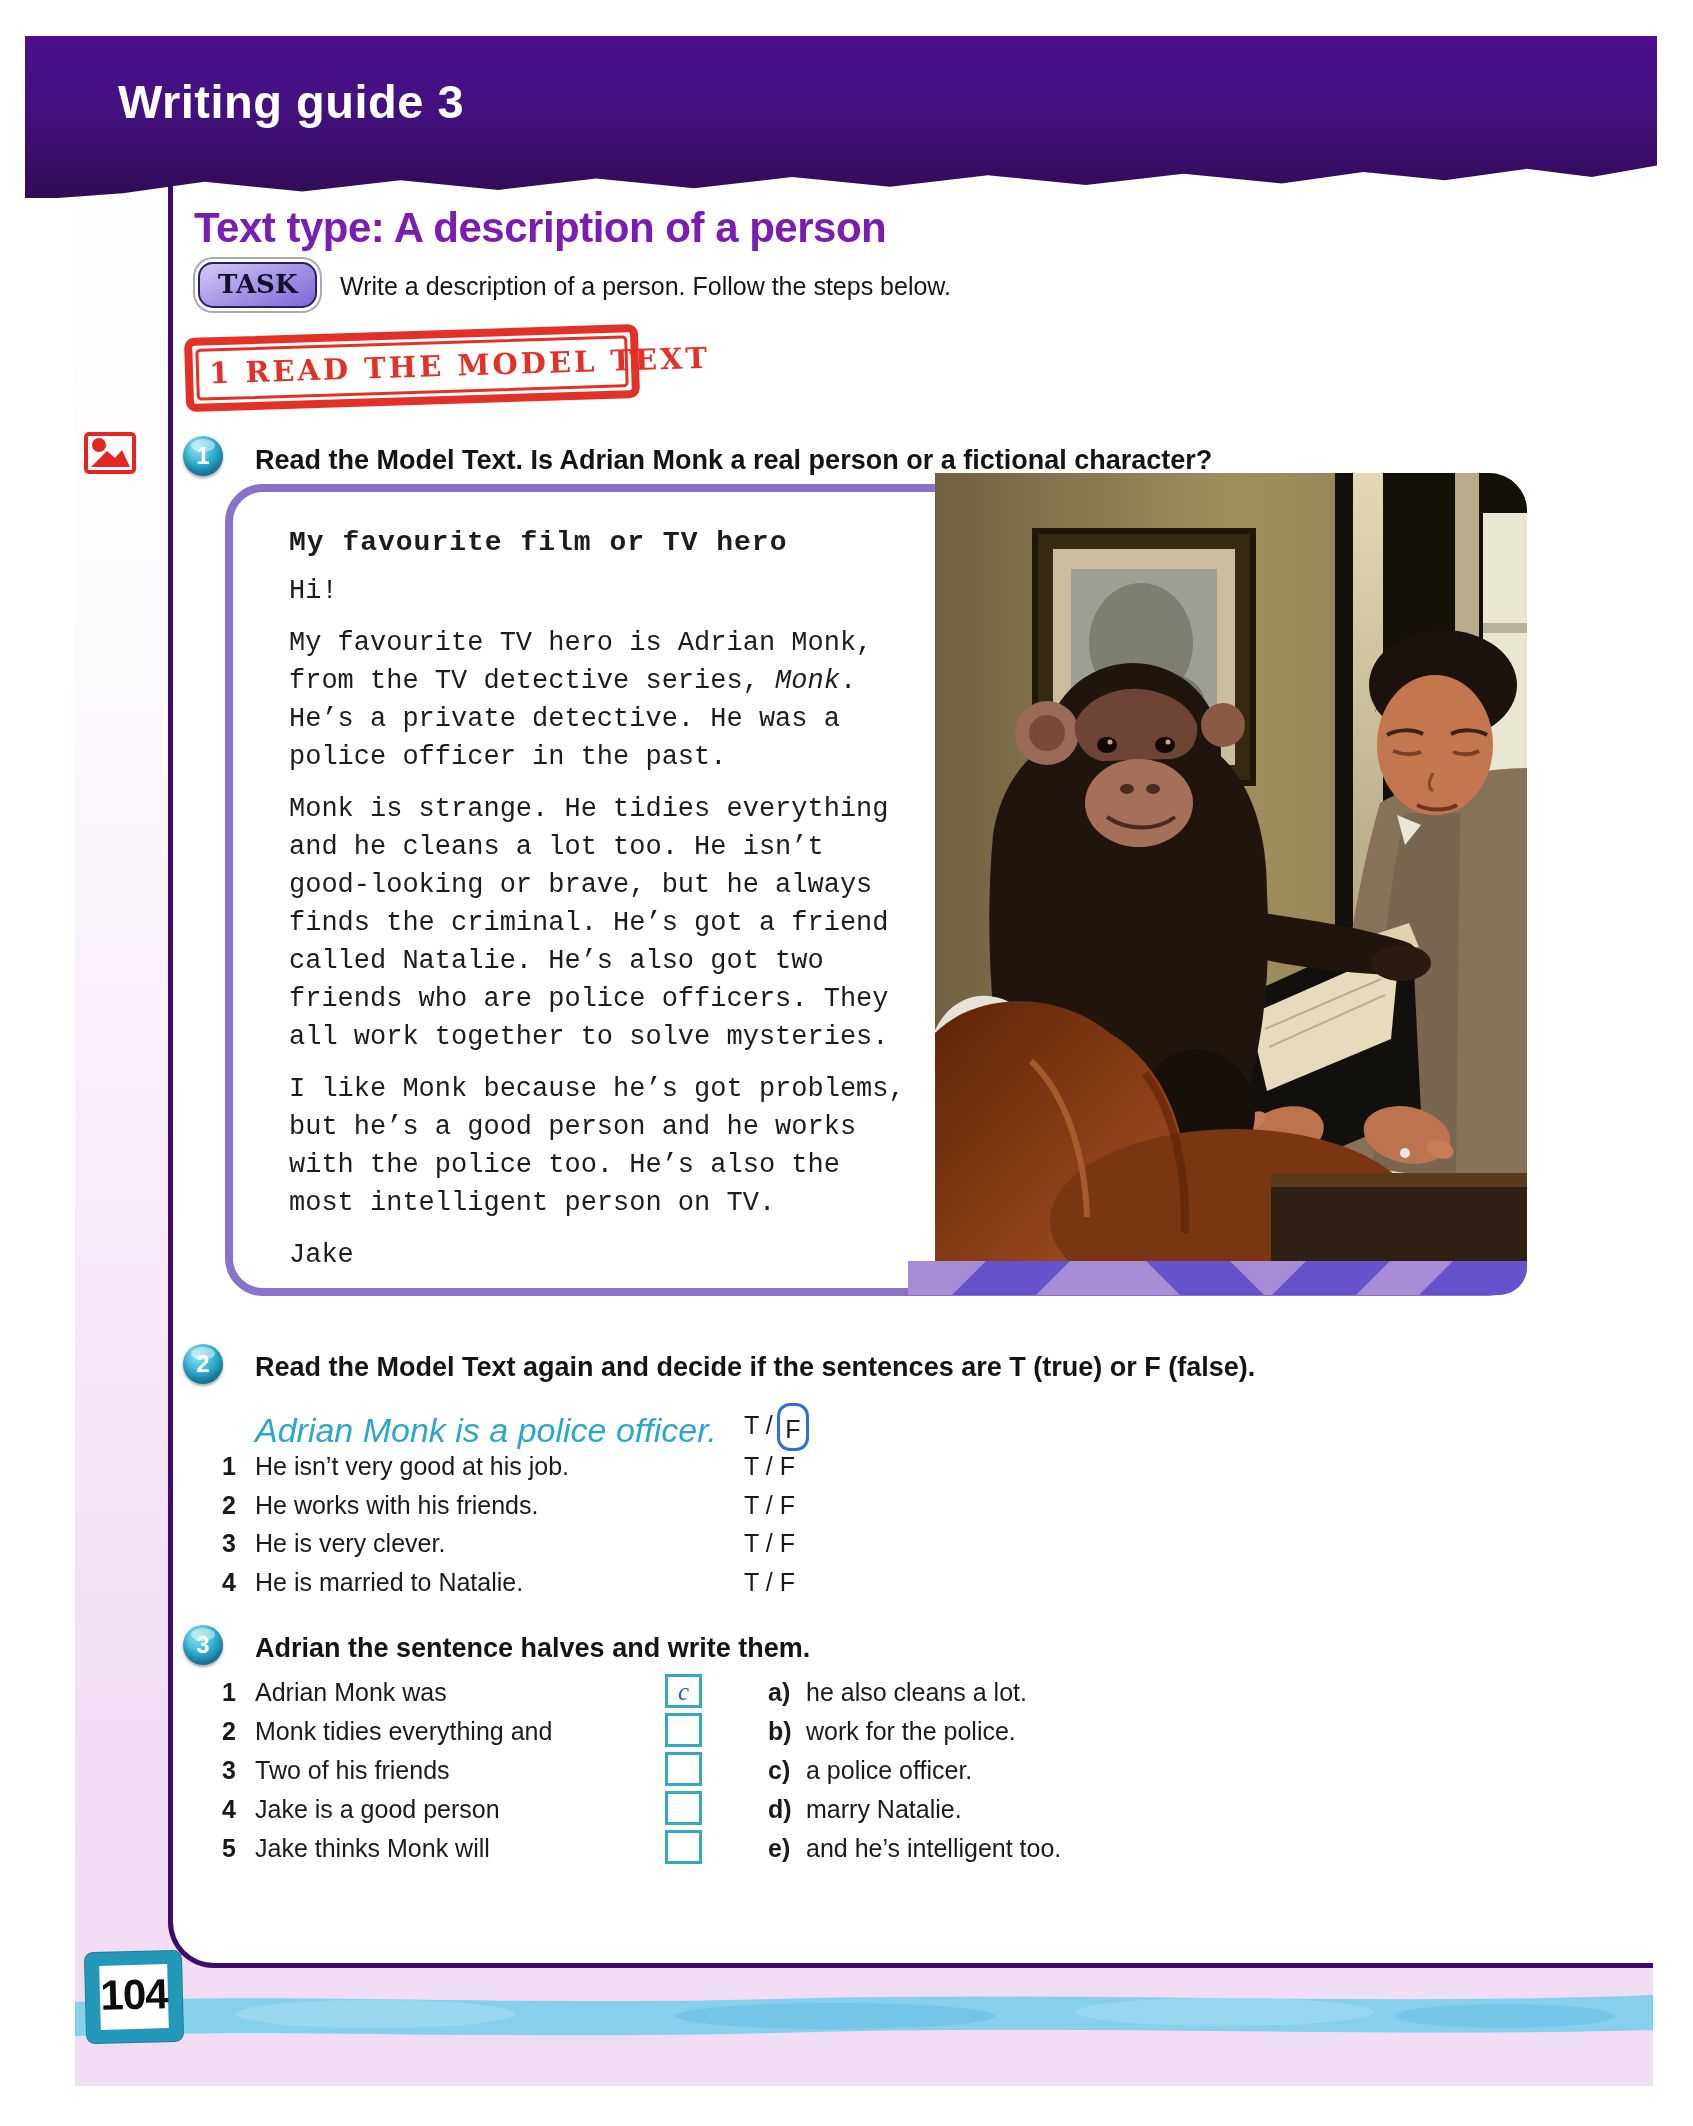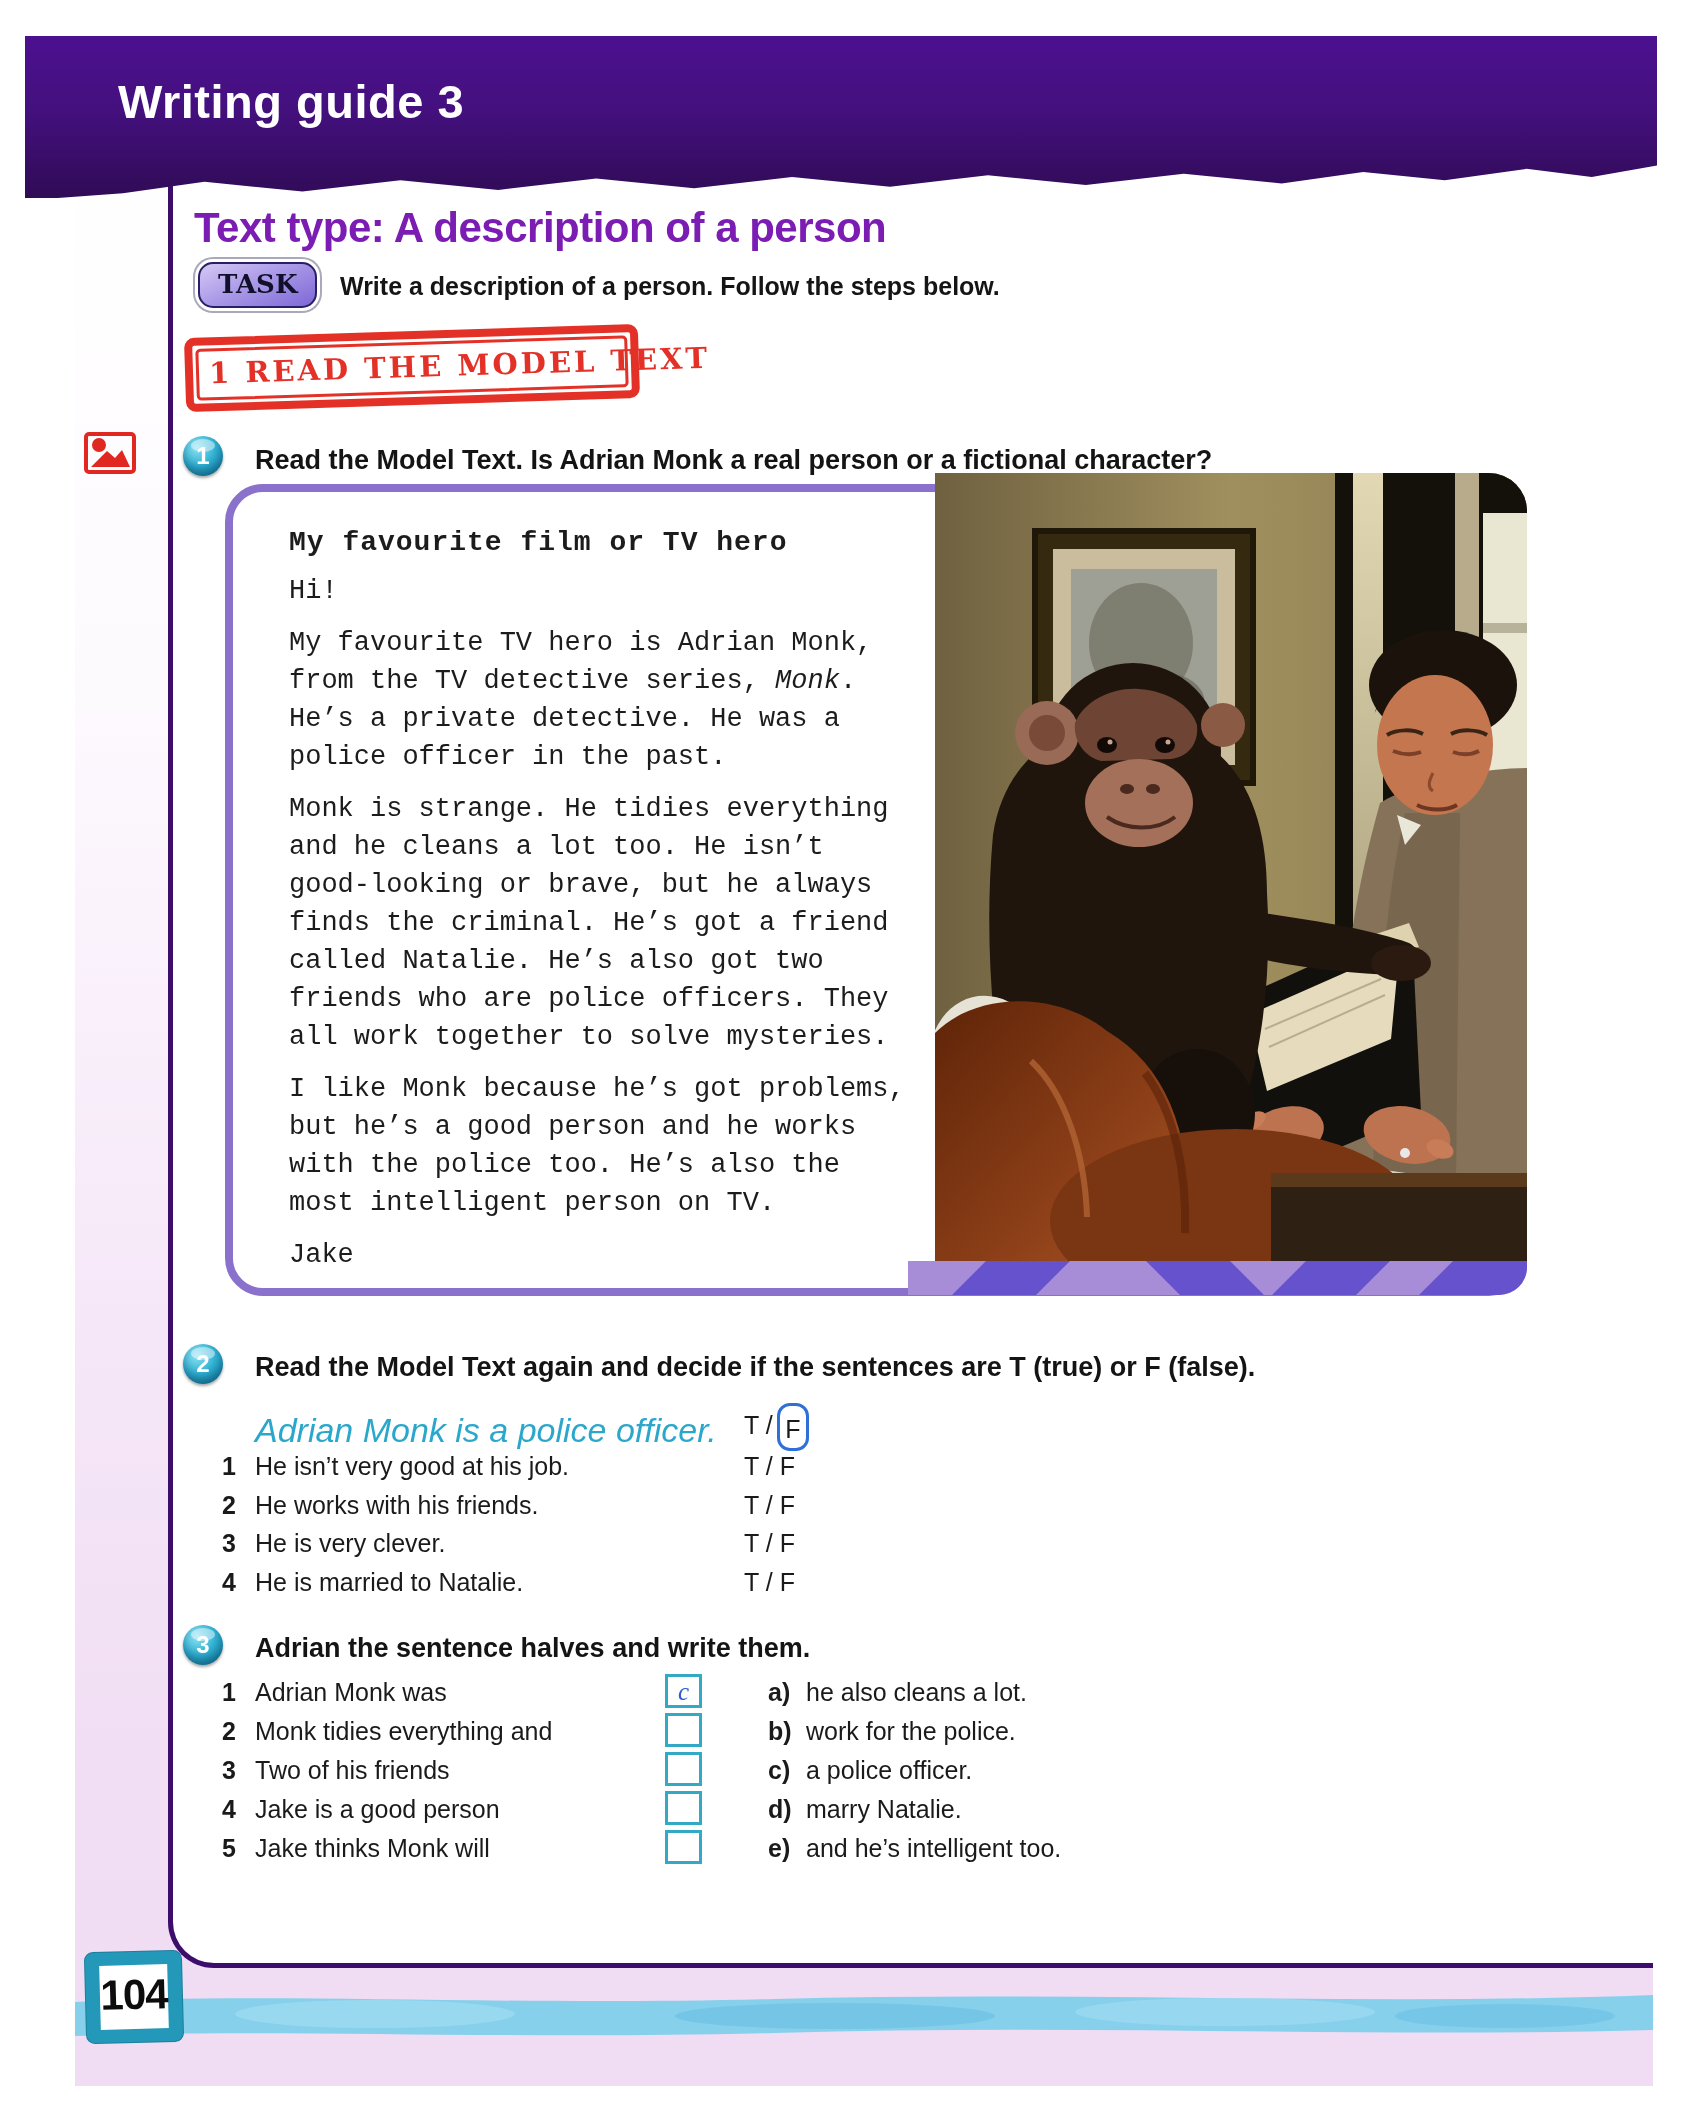--- a/index.html
+++ b/index.html
@@ -21,21 +21,21 @@
     clip-path:polygon(0% 0%,100% 0%,100% 80%,96% 87%,92% 82%,87% 89%,82% 84%,77% 91%,71% 85%,65% 92%,59% 86%,53% 93%,47% 87%,41% 94%,35% 88%,29% 95%,23% 89%,17% 96%,11% 90%,6% 97%,2% 100%,0% 100%);}
   .banner-title{position:absolute;left:118px;top:74px;font-size:47px;font-weight:bold;color:#ffffff;letter-spacing:0.5px;}
 
   .page-title{position:absolute;left:194px;top:204px;font-size:42px;font-weight:bold;color:#7b1cb2;letter-spacing:-0.5px;}
 
   .task-badge{position:absolute;left:198px;top:262px;padding:5px 18px 7px 18px;
     font-family:"DejaVu Serif",serif;font-weight:bold;font-size:26px;color:#10102a;
     background:linear-gradient(155deg,#d6c8f5 0%,#ab9ae8 45%,#7e68d6 100%);
     border:2px solid #282066;border-radius:15px;
     box-shadow:0 0 0 3px #ffffff,0 0 0 5px #a9a9bb;}
-  .task-instruction{position:absolute;left:340px;top:272px;font-size:25px;font-weight:bold;color:#151515;}
+  .task-instruction{position:absolute;left:340px;top:272px;font-size:25px;font-weight:normal;color:#151515;}
 
   .stamp{position:absolute;left:185px;top:331px;width:432px;transform:rotate(-1.8deg);
     border:8px solid #e43127;border-radius:10px;padding:3px;background:rgba(255,255,255,0);}
   .stamp-inner{border:3px solid #e43127;border-radius:5px;padding:5px 10px 7px 10px;text-align:center;}
   .stamp-text{font-family:"DejaVu Serif",serif;font-weight:bold;font-size:29px;color:#e43127;
     letter-spacing:3px;white-space:nowrap;}
 
   .pic-icon{position:absolute;left:84px;top:432px;width:52px;height:42px;}
 
   .num-badge{position:absolute;width:40px;height:40px;border-radius:50%;

